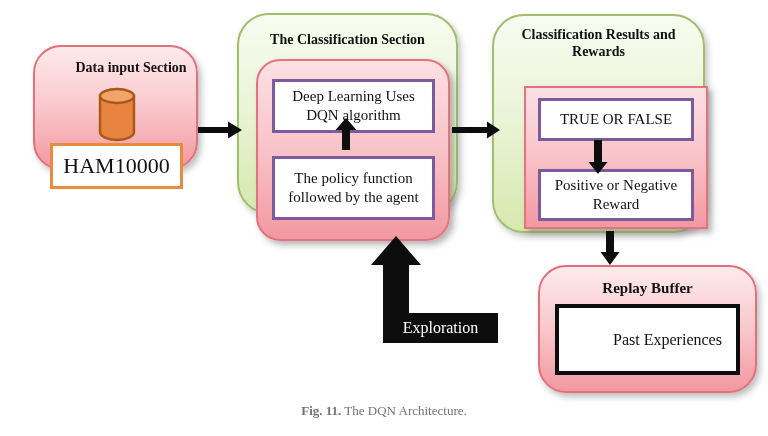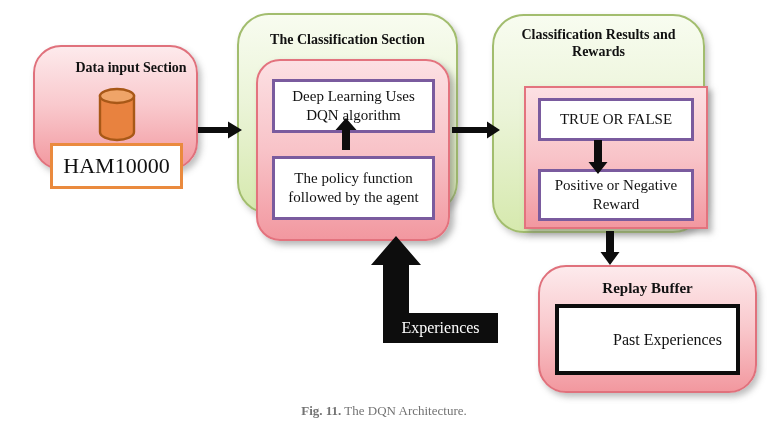--- a/index.html
+++ b/index.html
@@ -94,20 +94,20 @@
   </div>
 
   <svg class="arrows" width="768" height="436" viewBox="0 0 768 436">
     <polygon fill="#0d0d0d" points="198,127 228,127 228,121.5 242,130 228,138.5 228,133 198,133"></polygon>
     <polygon fill="#0d0d0d" points="452,127 487,127 487,121.5 500,130 487,138.5 487,133 452,133"></polygon>
     <polygon fill="#0d0d0d" points="342,150 342,130 335.5,130 346,118 356.5,130 350,130 350,150"></polygon>
     <polygon fill="#0d0d0d" points="594,140 594,162 588.5,162 598,174 607.5,162 602,162 602,140"></polygon>
     <polygon fill="#0d0d0d" points="606,231 606,252 600.5,252 610,265 619.5,252 614,252 614,231"></polygon>
     <polygon fill="#0d0d0d" points="396,236 421,265 409,265 409,313 498,313 498,343 383,343 383,265 371,265"></polygon>
   </svg>
-  <div class="exploration-label">Experiences</div>
+  <div class="exploration-label">Exploration</div>
 
   <div class="caption">
     <span class="cap-label">Fig. 11.</span>
     <span>The DQN Architecture.</span>
   </div>
 
 </div>
 
 </body></html>

